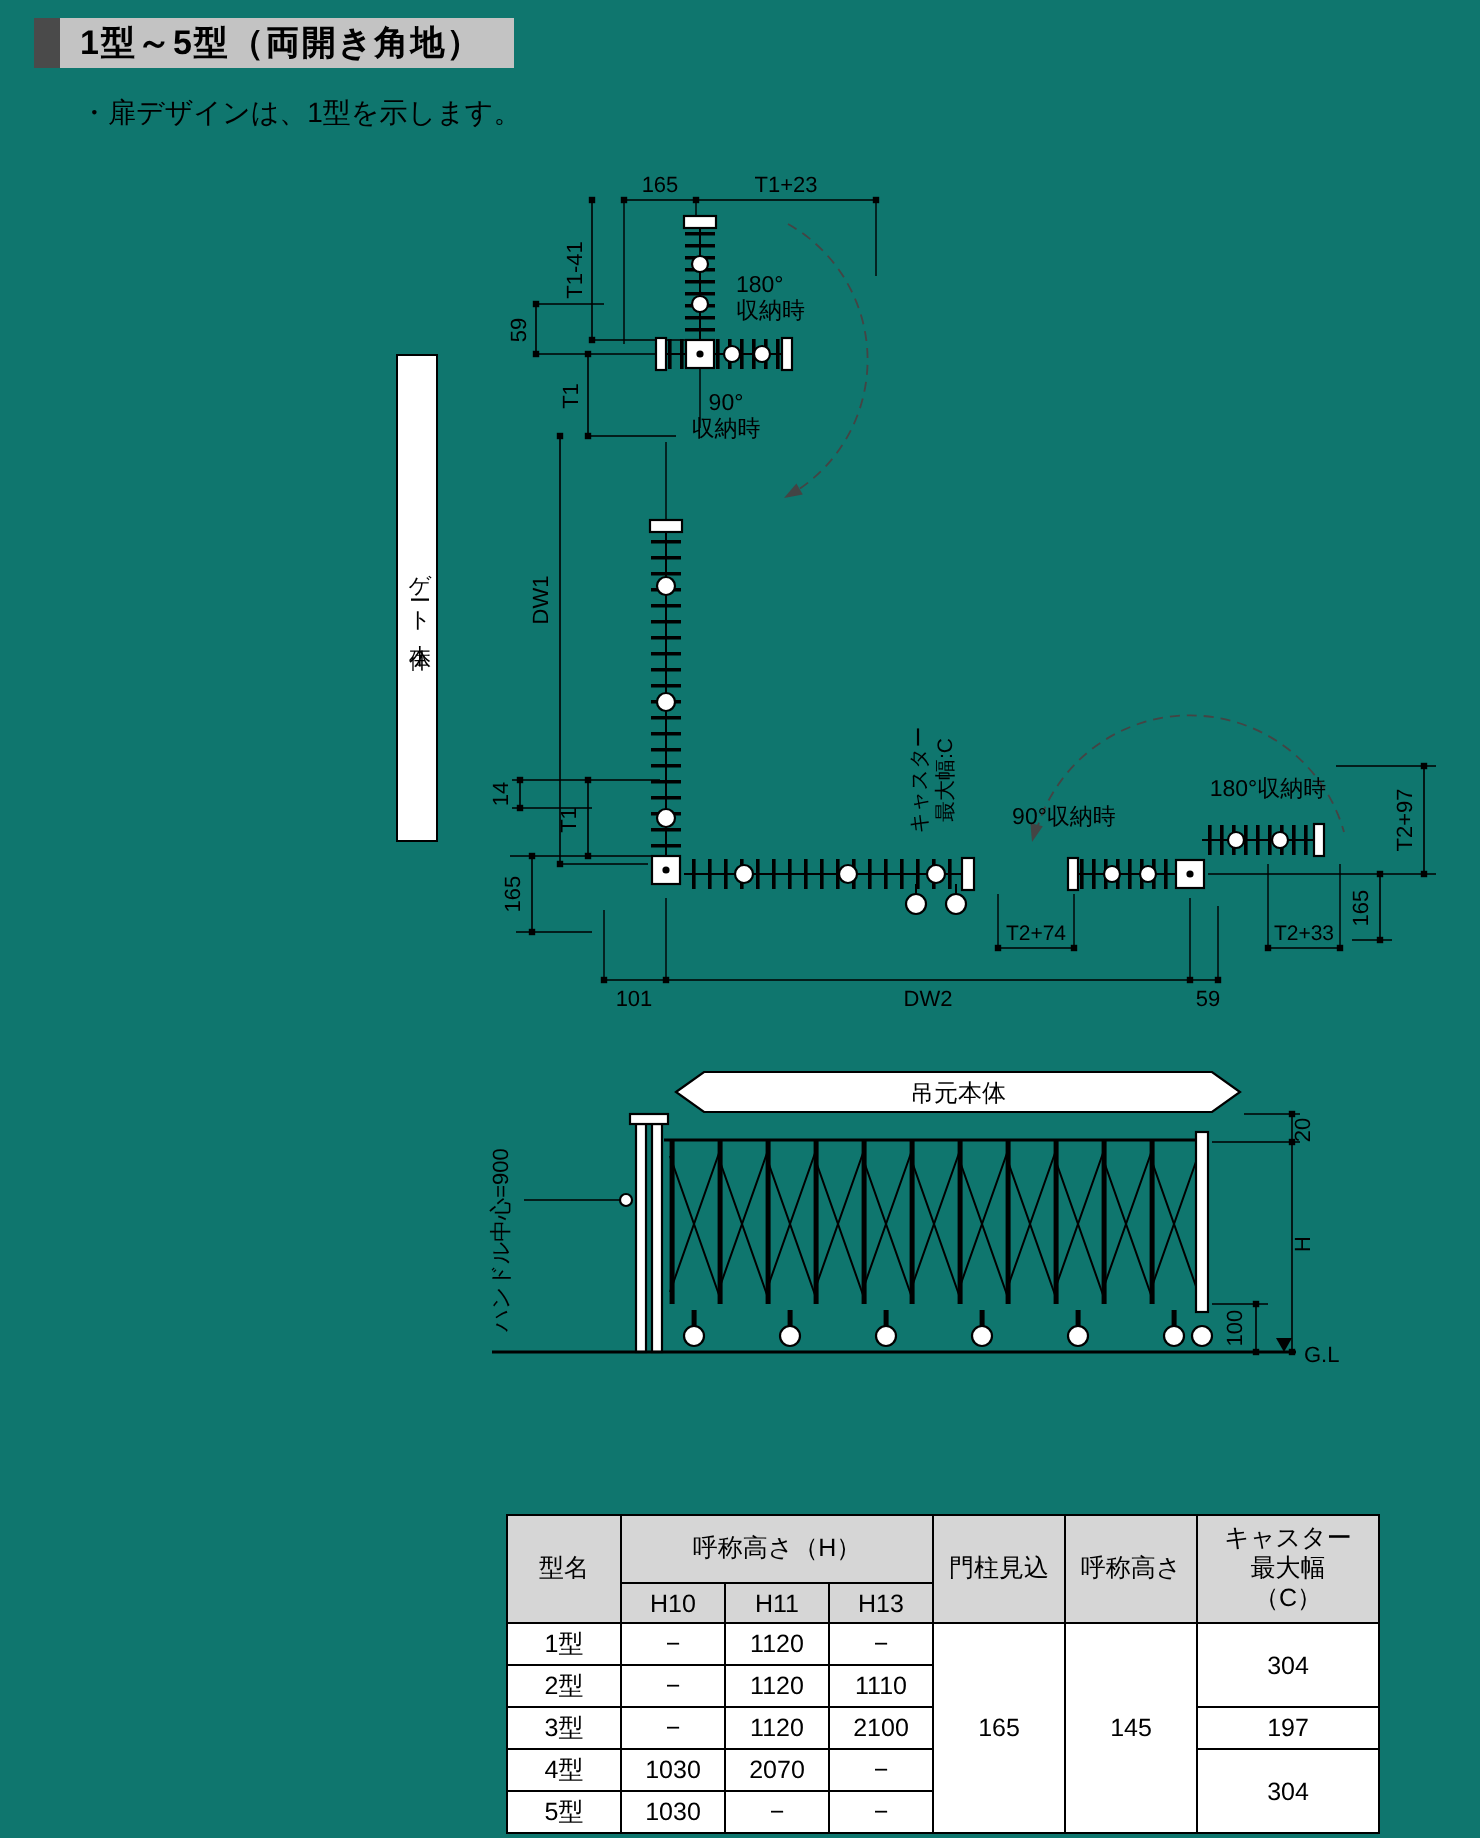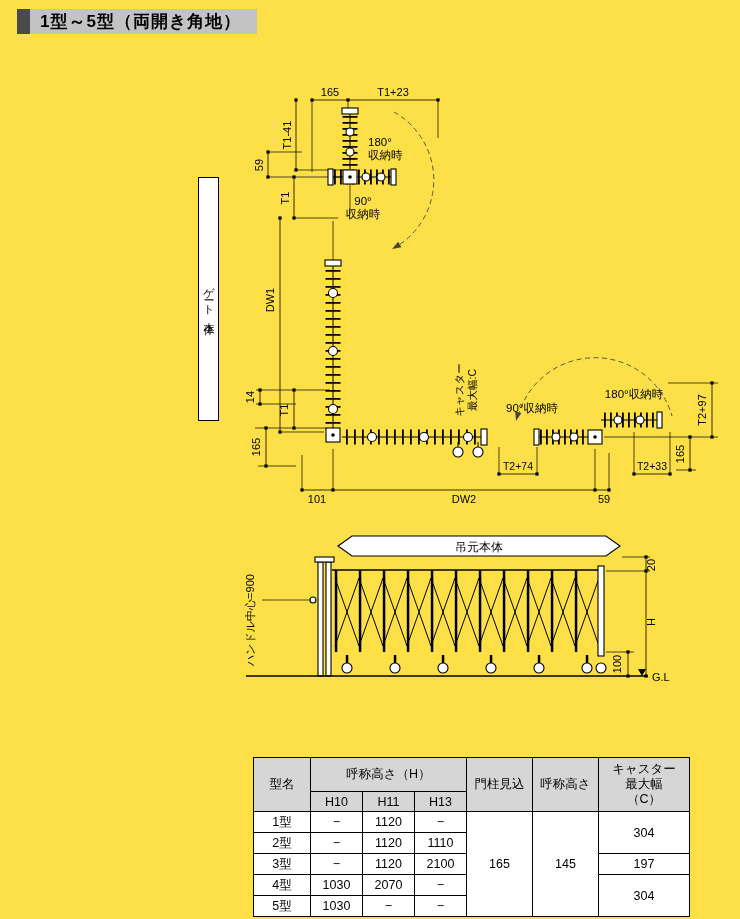--- a/index.html
+++ b/index.html
@@ -1,18 +1,18 @@
 <!DOCTYPE html>
 <html><head>
 <meta charset="utf-8">
 <style>
   *{margin:0;padding:0;box-sizing:border-box}
   html,body{background:#fff}
   body{width:740px;height:919px;font-family:"Liberation Sans","DejaVu Sans",sans-serif;color:#000}
-  .page{position:relative;width:740px;height:919px;overflow:hidden;background:#fde047}
+  .page{position:relative;width:740px;height:919px;overflow:hidden;background:#0f766e}
 
   .title-bar{position:absolute;left:17px;top:9px;height:25px;display:flex}
   .title-accent{width:13px;background:#4a4a4a}
   .title-bg{background:#c3c3c3;display:flex;align-items:center;padding:0 16px 0 10px}
   .title-text{font-size:17px;font-weight:bold;letter-spacing:1px;white-space:nowrap}
   .note{position:absolute;left:40px;top:48px;font-size:14px}
 
   svg.diagram{position:absolute;left:0;top:0}
   svg text{font-family:"Liberation Sans","DejaVu Sans",sans-serif;fill:#000}
   .t{font-size:11px}
@@ -51,20 +51,21 @@
 
 <div class="page">
 
   <div class="title-bar">
     <div class="title-accent"></div>
     <div class="title-bg">
       <span class="title-text">1型～5型（両開き角地）</span>
     </div>
   </div>
 
+  <div class="note">・扉デザインは、1型を示します。</div>
 
   <svg class="diagram" width="740" height="740" viewBox="0 0 740 740">
 
     <g>
       <line class="dim" x1="312" y1="100" x2="438" y2="100"></line>
       <line class="ext" x1="312" y1="100" x2="312" y2="172"></line>
       <line class="ext" x1="348" y1="100" x2="348" y2="110"></line>
       <line class="ext" x1="438" y1="100" x2="438" y2="138"></line>
       <rect class="sq" x="310.4" y="98.4"></rect>
         <rect class="sq" x="346.4" y="98.4"></rect>

